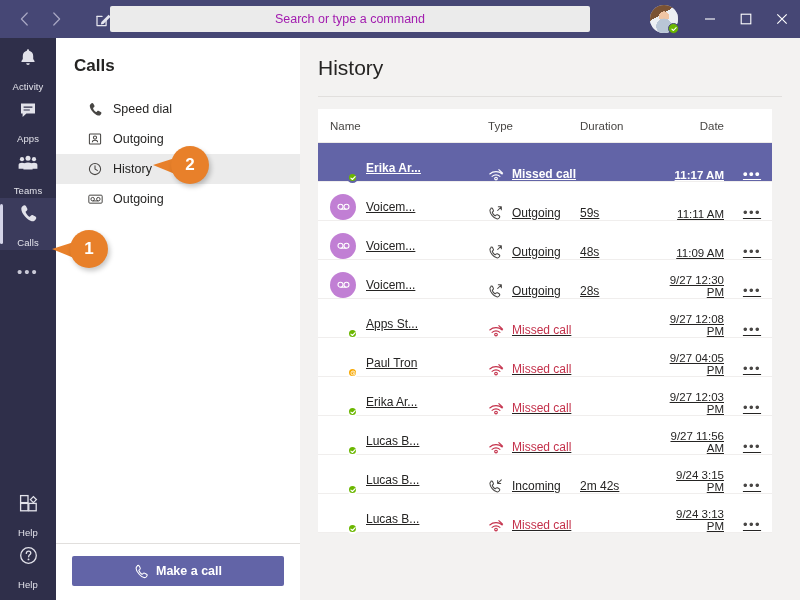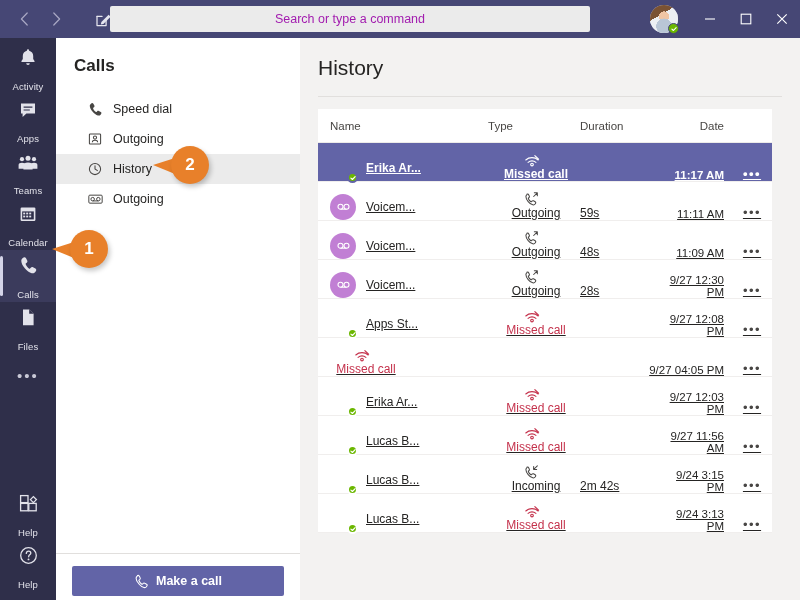--- a/index.html
+++ b/index.html
@@ -123,21 +123,21 @@
     padding-left: 32px; font-size: 12.5px; color: #252423;
   }
   .calls-item.selected { background: #ebebeb; }
   .calls-item .ci-icon {
     width: 22px; display: flex; align-items: center; color: #484644;
   }
   .calls-item .ci-label { margin-left: 3px; }
   .calls-footer {
     margin-top: auto;
     border-top: 1px solid #e1dfdd;
-    padding: 12px 16px 4px 16px;
+    padding: 12px 16px 14px 16px;
   }
   .make-call-btn {
     height: 30px; width: 100%;
     background: #6264a7; color: #fff;
     border-radius: 2px;
     display: flex; align-items: center; justify-content: center;
     font-size: 12.5px; font-weight: bold;
   }
   .make-call-btn .mc-icon { margin-right: 8px; display: flex; }
 
@@ -171,21 +171,21 @@
   .col-menu { flex: 0 0 40px; text-align: center; }
 
   .row {
     height: 39px; display: flex; align-items: flex-end;
     font-size: 12px; color: #252423;
     border-bottom: 1px solid #f0eeed;
     text-decoration: underline;
   }
   .row.selected { background: #6264a7; color: #ffffff; font-weight: bold; }
   .row .col-name { display: flex; align-items: center; }
-  .row .col-type { display: flex; align-items: center; flex-direction: column; }
+  .row .col-type { display: flex; align-items: center; }
   .type-icon { width: 20px; display: flex; align-items: center; }
   .type-label { margin-left: 4px; }
   .row .missed .type-label { color: #c4314b; }
   .row.selected .missed .type-label { color: #ffffff; }
   .row .missed .type-icon { color: #c4314b; }
   .row.selected .missed .type-icon { color: #ffffff; }
   .row .normal .type-icon { color: #484644; }
   .row .col-date { font-size: 11.5px; }
   .row .col-menu { color: #484644; letter-spacing: 1.5px; font-size: 13px; }
   .row.selected .col-menu { color: #ffffff; }
@@ -352,56 +352,30 @@
               <circle cx="10" cy="3.2" r="2.5"></circle>
               <circle cx="16" cy="4.2" r="2.1"></circle>
             <path d="M.6 13.8V10c0-1.4 1.2-2.3 3.4-2.3s3.4.9 3.4 2.3v3.8z"></path>
             <path d="M12.6 13.8V10c0-1.4 1.2-2.3 3.4-2.3s3.4.9 3.4 2.3v3.8z"></path>
             <path d="M5.4 14.4v-4.2c0-1.7 1.6-2.8 4.6-2.8s4.6 1.1 4.6 2.8v4.2z"></path>
           </svg>
         </span>
         <span class="rail-label">Teams</span>
       </div>
 
-      <div class="rail-item">
-        <span class="rail-icon">
-          <svg width="18" height="18" viewBox="0 0 18 18" fill="currentColor">
-            <rect x="1.6" y="2.6" width="14.8" height="13.4" rx="1.2"></rect>
-            <rect x="3.2" y="6.4" width="11.6" height="8" fill="#2f2f4a"></rect>
-            <g fill="currentColor">
-              <rect x="4.2" y="7.6" width="2" height="1.8"></rect>
-                <rect x="7.2" y="7.6" width="2" height="1.8"></rect>
-                <rect x="10.2" y="7.6" width="2" height="1.8"></rect>
-              <rect x="4.2" y="10.6" width="2" height="1.8"></rect>
-                <rect x="7.2" y="10.6" width="2" height="1.8"></rect>
-                <rect x="10.2" y="10.6" width="2" height="1.8"></rect>
-            </g>
-          </svg>
-        </span>
-        <span class="rail-label">Calendar</span>
-      </div>
 
       <div class="rail-item active">
         <span class="rail-icon">
           <svg width="18" height="19" viewBox="0 0 18 19" fill="currentColor">
             <path d="M4.6 1.4c.9-.5 1.8-.2 2.3.7l1.3 2.4c.4.8.2 1.6-.5 2.2l-.9.7c-.2.2-.3.4-.2.7.5 1.6 2 3.6 3.6 4.6.3.2.6.1.8-.1l.8-.9c.6-.7 1.4-.8 2.2-.4l2.4 1.3c.9.5 1.1 1.5.6 2.3l-.8 1.2c-.8 1.1-2.1 1.5-3.5 1.1-2.3-.6-4.9-2.5-6.7-4.7C3.7 10 2.4 7.2 2.3 5c0-1.3.6-2.3 1.6-2.9z"></path>
           </svg>
         </span>
         <span class="rail-label">Calls</span>
       </div>
 
-      <div class="rail-item">
-        <span class="rail-icon">
-          <svg width="16" height="19" viewBox="0 0 16 19" fill="currentColor">
-            <path d="M3 1.4h6.2l4.4 4.4v11.4H3z"></path>
-            <path d="M9.2 1.4v4.4h4.4z" fill="#2f2f4a"></path>
-          </svg>
-        </span>
-        <span class="rail-label">Files</span>
-      </div>
 
       <div class="rail-more">•••</div>
 
       <div class="rail-bottom">
         <div class="rail-item">
           <span class="rail-icon">
             <svg width="19" height="19" viewBox="0 0 19 19" fill="none" stroke="currentColor" stroke-width="1.3">
               <rect x="1.6" y="9.4" width="7.4" height="7.4"></rect>
               <rect x="9.8" y="9.4" width="7.4" height="7.4"></rect>
               <rect x="1.6" y="1.6" width="7.4" height="7"></rect>
@@ -619,20 +593,29 @@
                     <path d="M12.2 1.4 16.4 5.6" stroke-linecap="round"></path>
                   </svg>
                 </span>
                 <span class="type-label">Missed call</span>
               </div>
               <div class="col-dur"></div>
               <div class="col-date">9/27 12:08 PM</div>
               <div class="col-menu">•••</div>
             </div>
             <div class="row">
+              <div class="col-name">
+                <span class="rav-wrap"><span class="rav"><span class="face face-paul"></span></span><span class="rav-presence away">
+                    <svg viewBox="0 0 10 10">
+                      <circle cx="5" cy="5" r="3.4" fill="none" stroke="#fff" stroke-width="1.3"></circle>
+                      <path d="M5 3v2.2l1.5 1" stroke="#fff" stroke-width="1.2" fill="none" stroke-linecap="round"></path>
+                    </svg>
+                  </span></span>
+                <span class="row-label">Paul Tron</span>
+              </div>
               <div class="col-type missed">
                 <span class="type-icon">
                   <svg width="16" height="13" viewBox="0 0 18 14" fill="none" stroke="currentColor" stroke-width="1.25">
                     <path d="M2 6.4C3.9 4.7 6.3 3.8 9 3.8s5.1.9 7 2.6" stroke-linecap="round"></path>
                     <path d="M4.6 9.1C5.9 8 7.4 7.4 9 7.4s3.1.6 4.4 1.7" stroke-linecap="round"></path>
                     <circle cx="9" cy="11.6" r="1.5"></circle>
                     <path d="M12.2 1.4 16.4 5.6" stroke-linecap="round"></path>
                   </svg>
                 </span>
                 <span class="type-label">Missed call</span>

